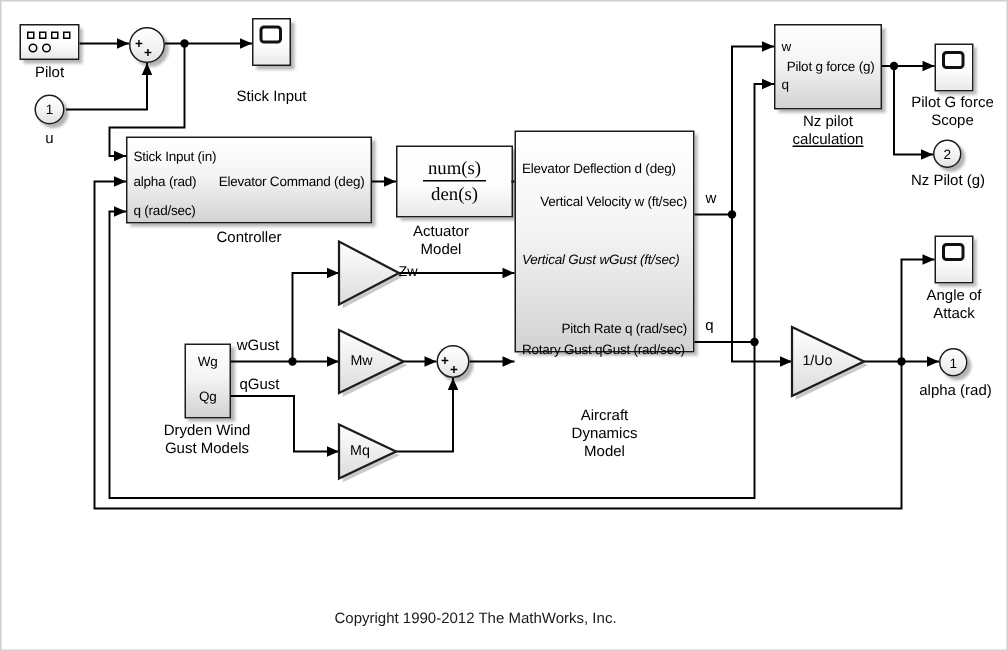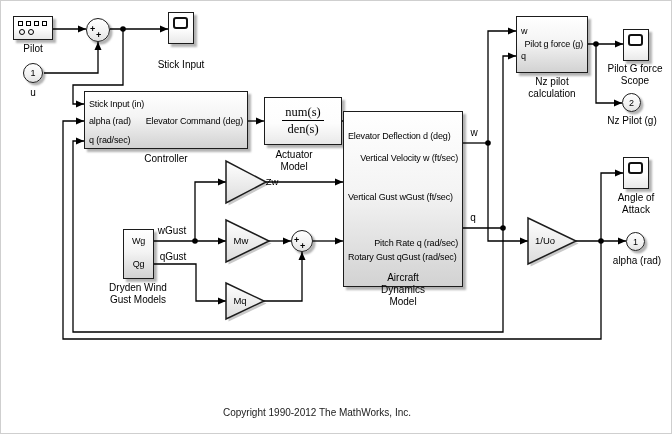--- a/index.html
+++ b/index.html
@@ -160,38 +160,38 @@
 
   <div class="blk blk-light" style="left:263px;top:96px;width:78px;height:48px;">
     <div class="tf" style="left:0;right:0;top:7px;">
       <span class="num">num(s)</span>
       <span class="den">den(s)</span>
     </div>
   </div>
   <div class="lbl" style="left:293px;top:148px;">Actuator</div>
   <div class="lbl" style="left:293px;top:160px;">Model</div>
 
-  <div class="blk" style="left:342px;top:110px;width:120px;height:176px;">
+  <div class="blk" style="left:342px;top:86px;width:120px;height:148px;">
     <span class="port pl" style="top:19px;">Elevator Deflection d (deg)</span>
     <span class="port pr" style="top:41px;">Vertical Velocity w (ft/sec)</span>
-    <span class="port pl" style="top:80px;">Vertical Gust wGust (ft/sec)</span>
+    <span class="port pl" style="top:80px;font-style:italic;">Vertical Gust wGust (ft/sec)</span>
     <span class="port pr" style="top:126px;">Pitch Rate q (rad/sec)</span>
     <span class="port pl" style="top:140px;">Rotary Gust qGust (rad/sec)</span>
   </div>
   <div class="lbl" style="left:402px;top:271px;">Aircraft</div>
   <div class="lbl" style="left:402px;top:283px;">Dynamics</div>
   <div class="lbl" style="left:402px;top:295px;">Model</div>
 
   <div class="blk" style="left:515px;top:15px;width:72px;height:57px;">
     <span class="port pl" style="top:9px;">w</span>
     <span class="port pl" style="top:34px;">q</span>
     <span class="port pr" style="top:22px;">Pilot g force (g)</span>
   </div>
   <div class="lbl" style="left:551px;top:75px;">Nz pilot</div>
-  <div class="lbl" style="left:551px;top:87px;">calculation</div>
+  <div class="lbl" style="left:551px;top:87px;text-decoration:underline;">calculation</div>
 
   <div class="blk blk-light" style="left:622px;top:28px;width:26px;height:32px;">
     <span class="screen"></span>
   </div>
   <div class="lbl" style="left:634px;top:62px;">Pilot G force</div>
   <div class="lbl" style="left:634px;top:74px;text-align:right;">Scope</div>
 
   <div class="blk circ" style="left:621px;top:92px;width:19px;height:19px;">
     <span class="numlbl" style="top:3.5px;">2</span>
   </div>

